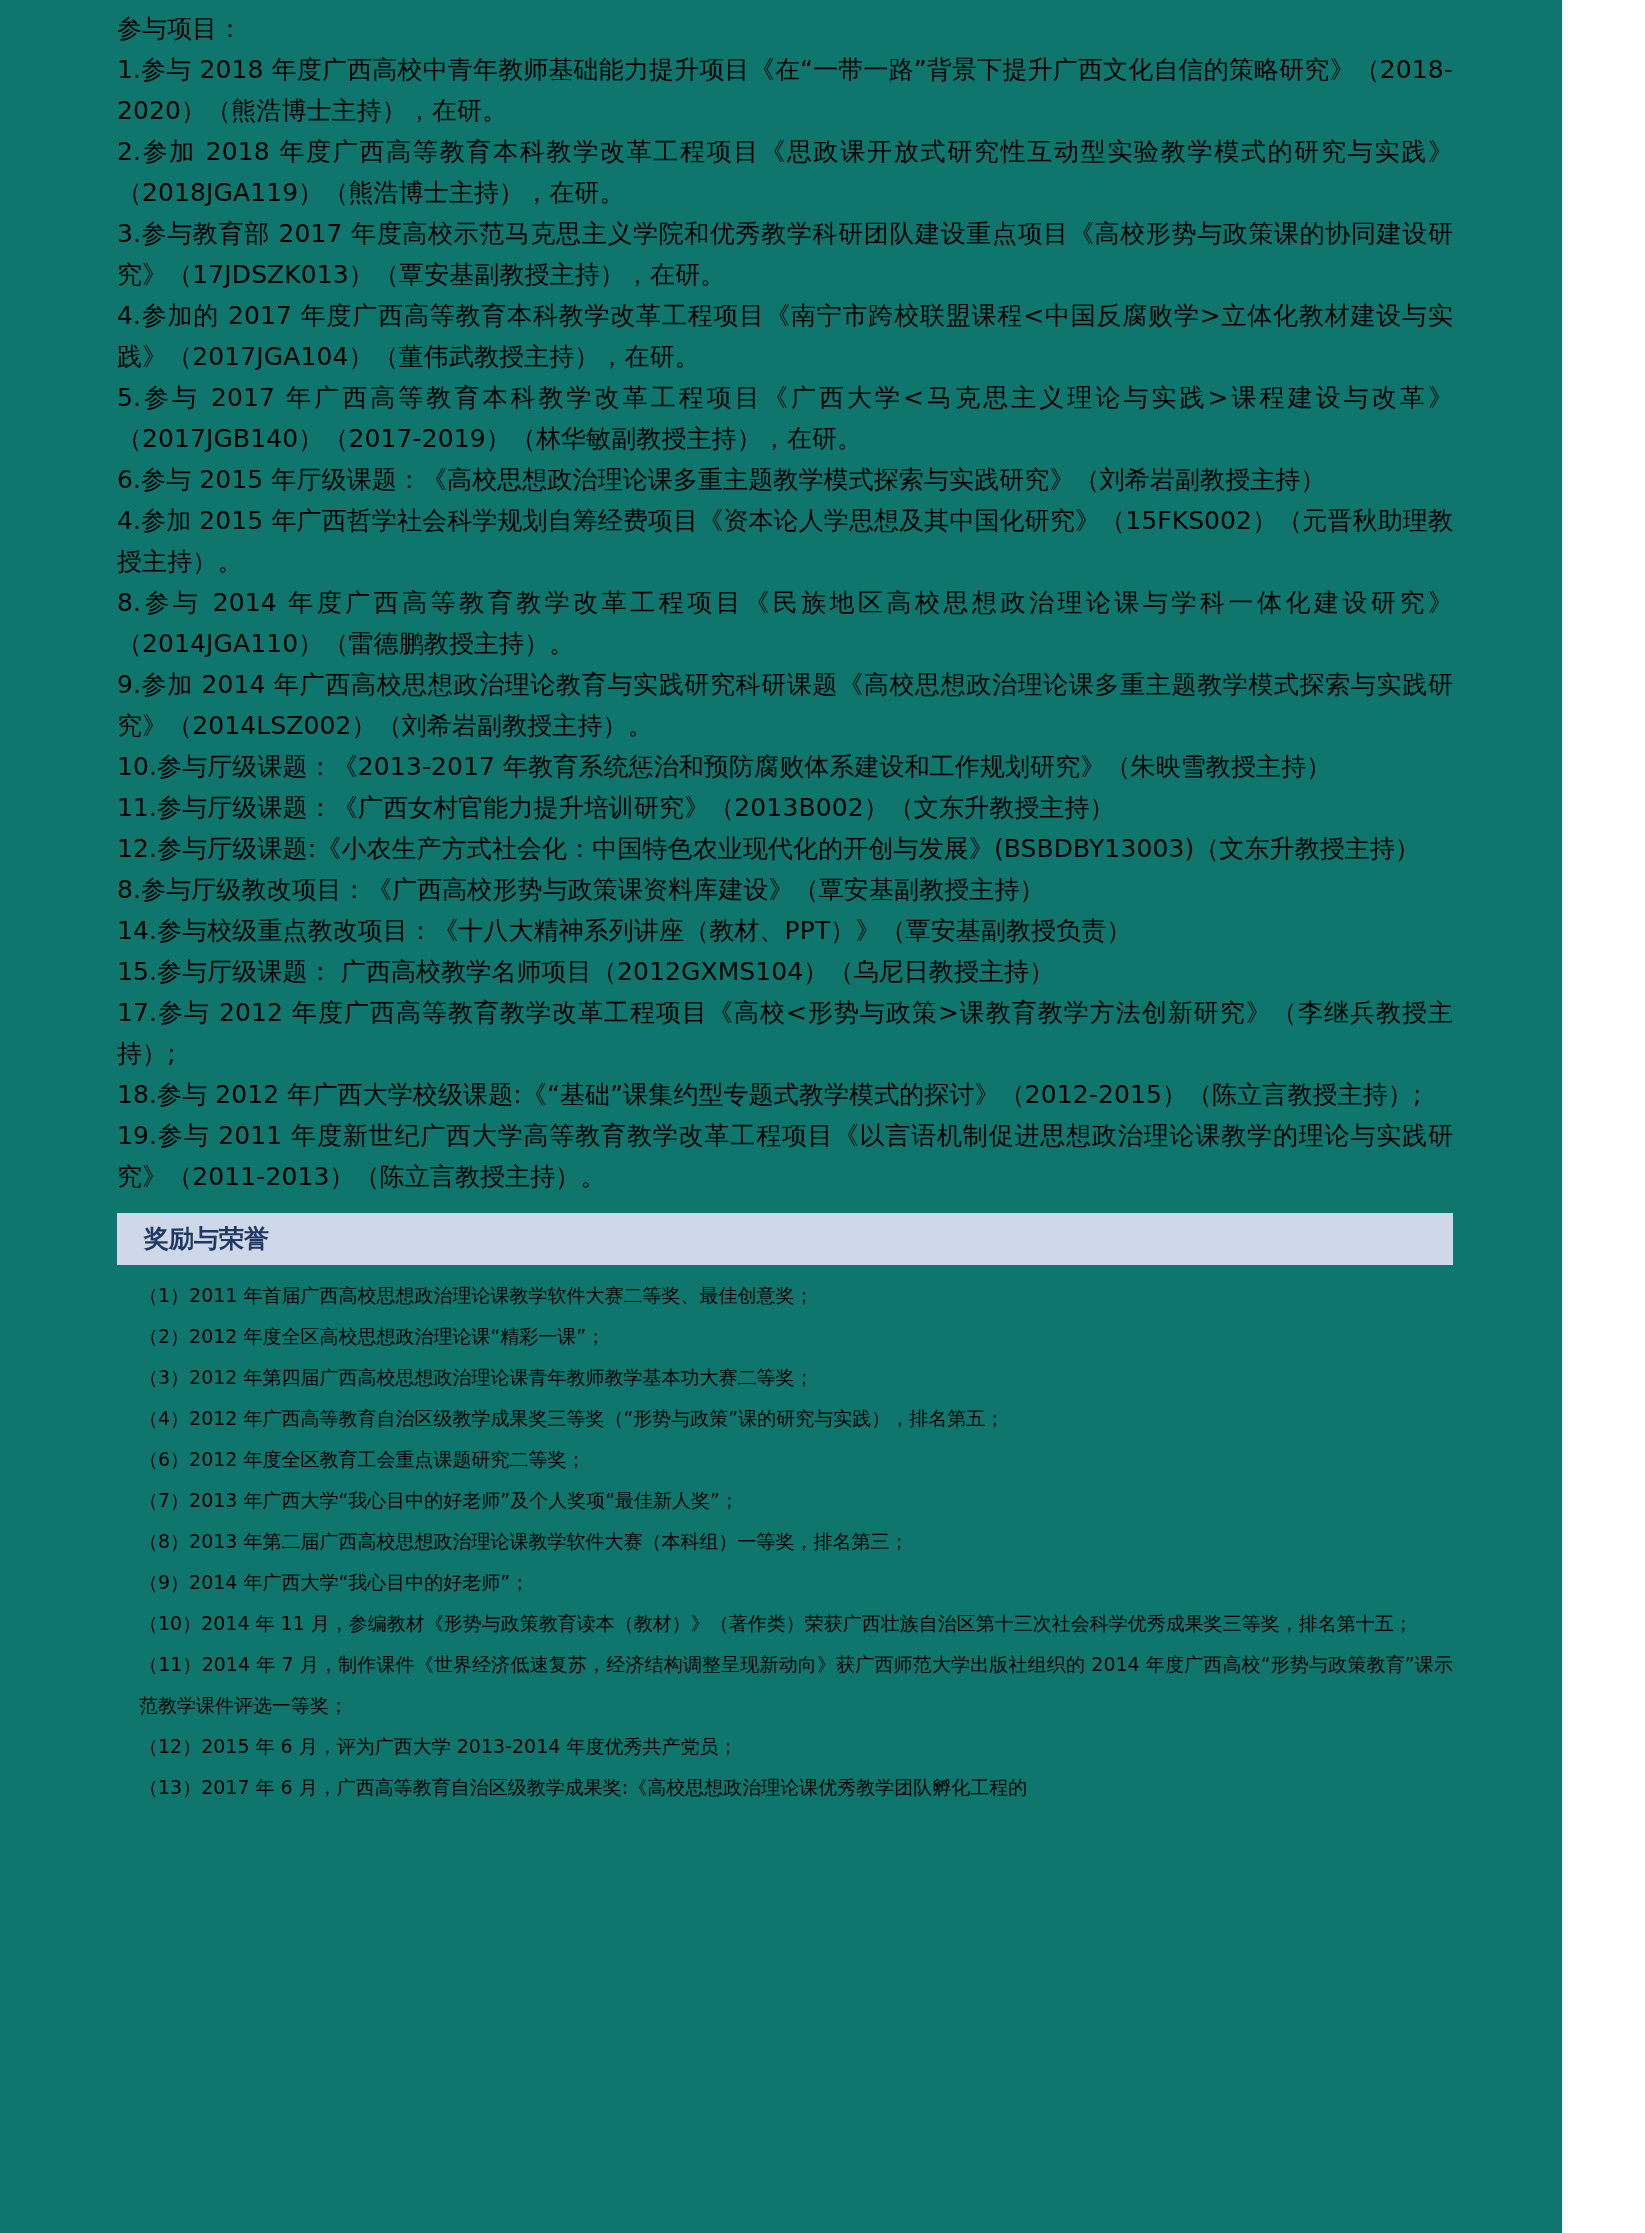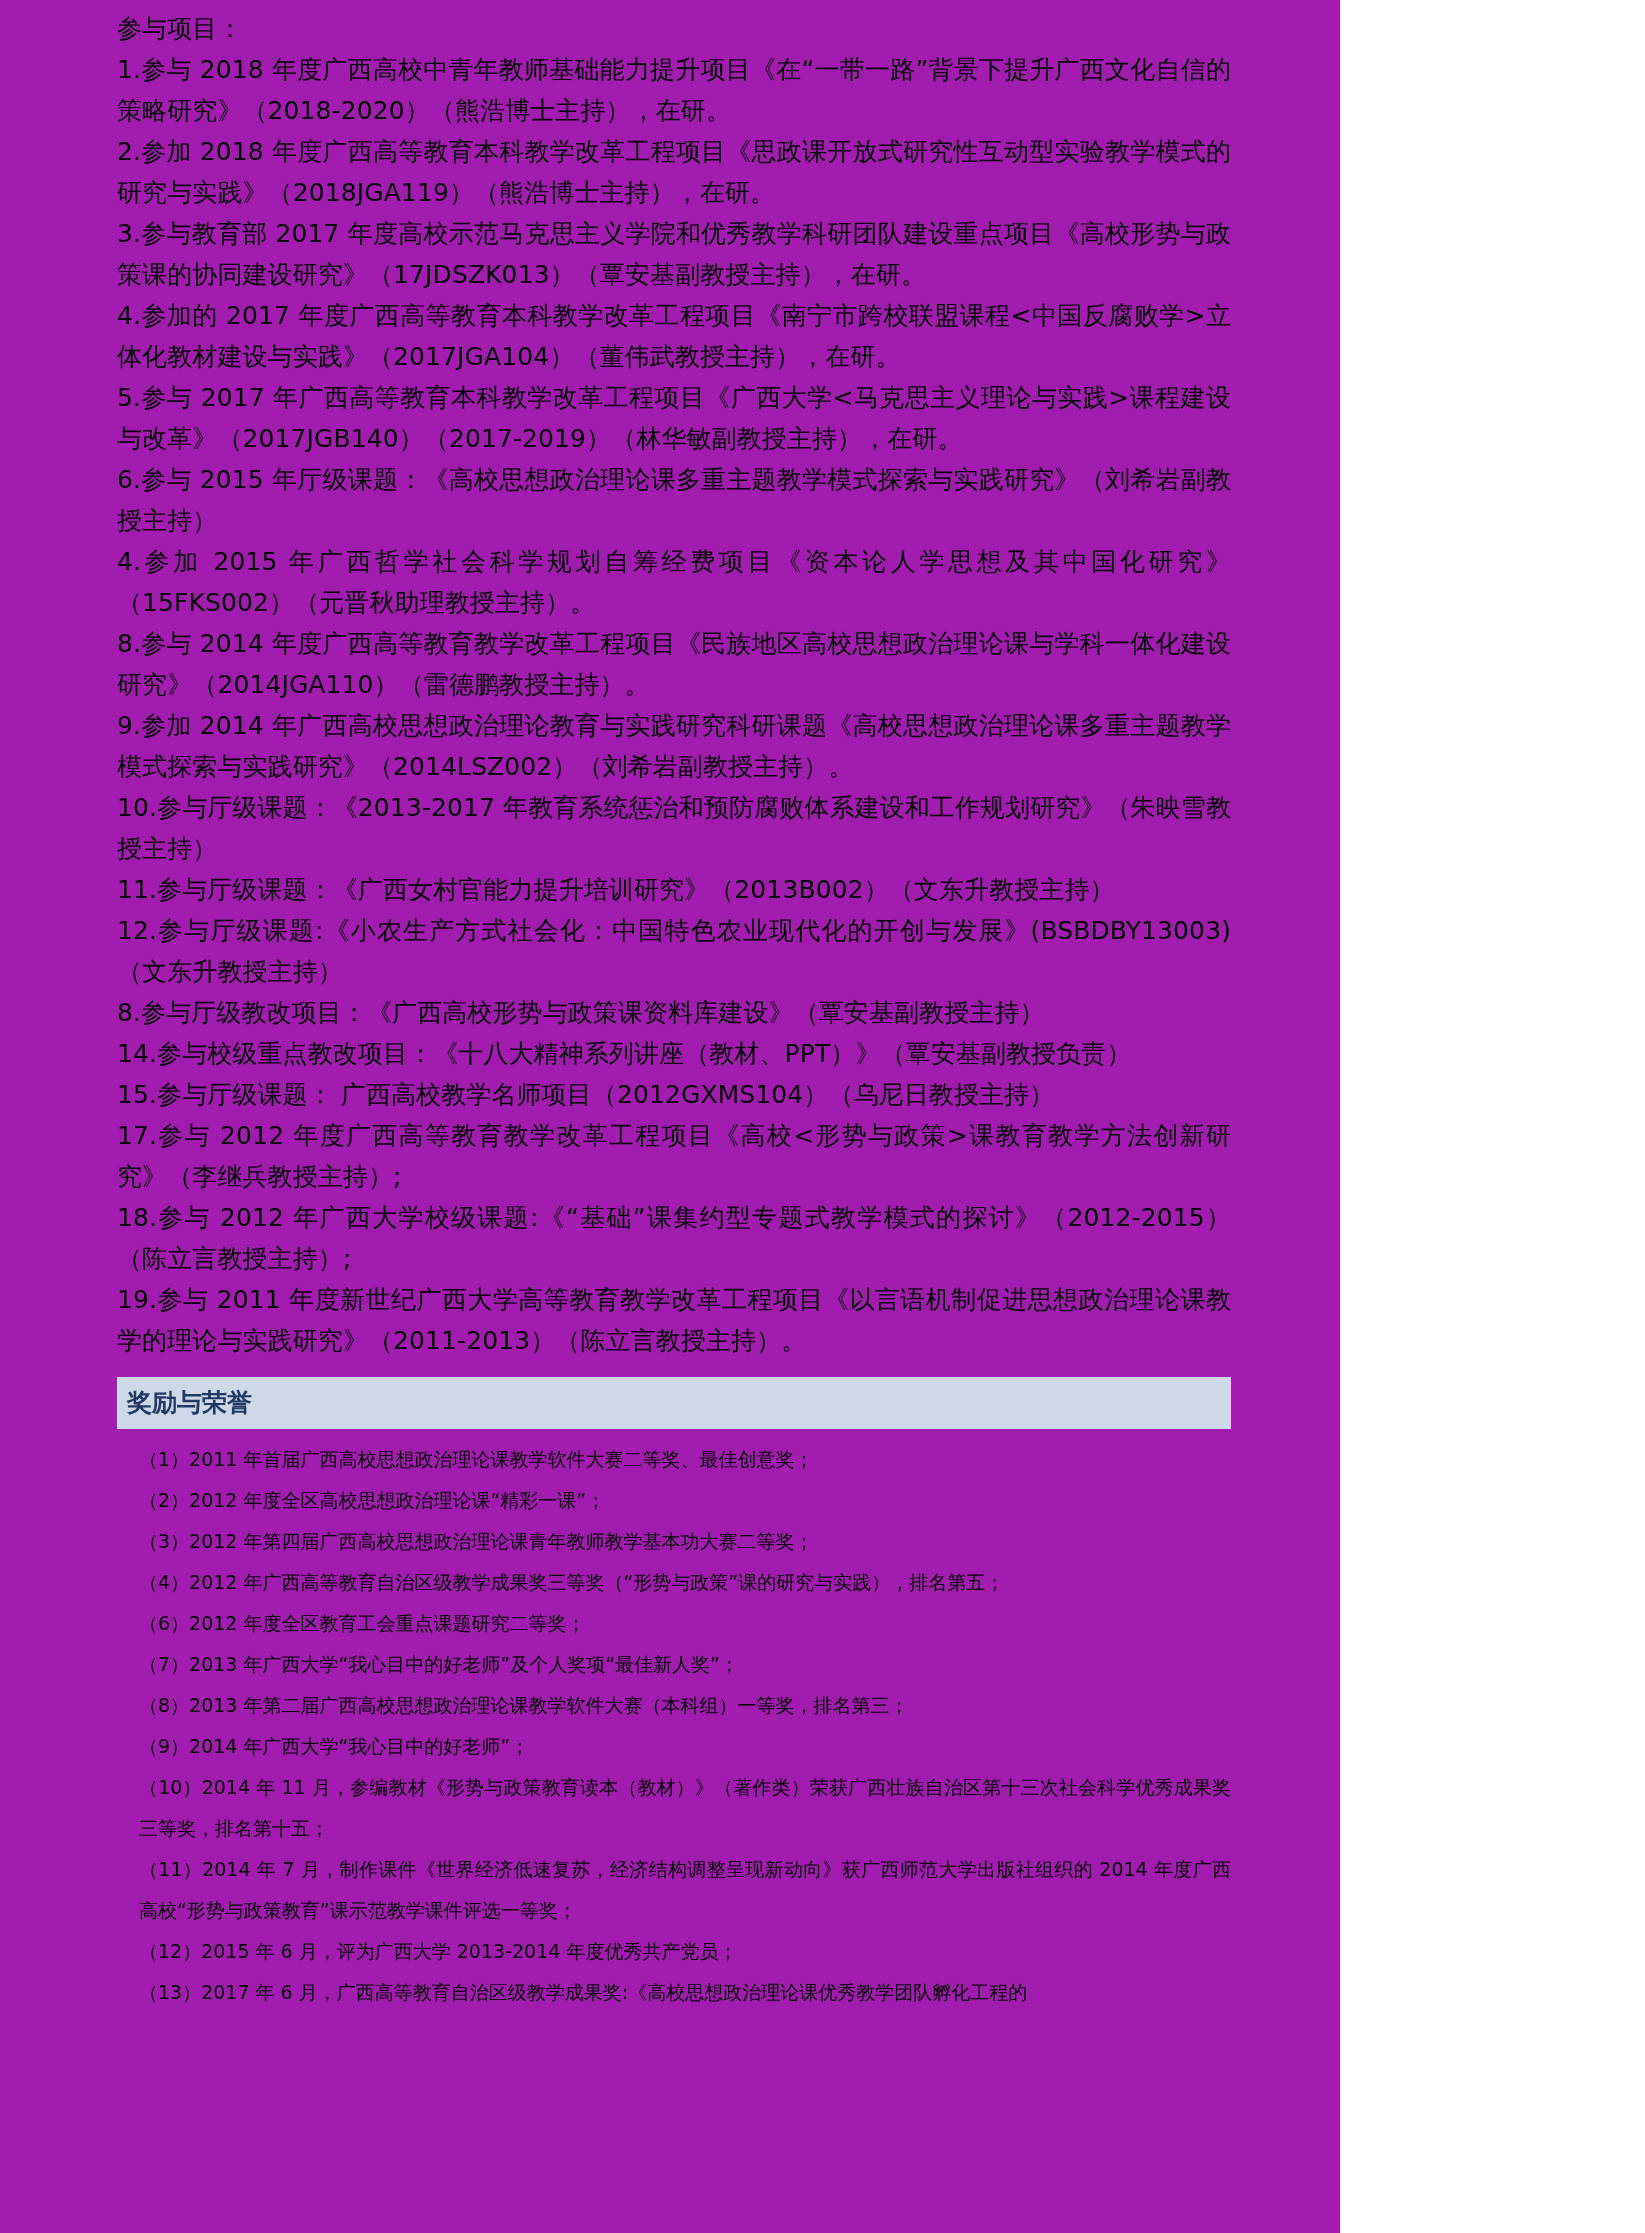--- a/index.html
+++ b/index.html
@@ -5,25 +5,25 @@
   html, body {
     margin: 0;
     padding: 0;
     background: #ffffff;
   }
   body {
     font-family: "DejaVu Sans", "Liberation Sans", sans-serif;
     color: #000000;
   }
   .page {
-    width: 1340px;
+    width: 1562px;
     min-height: 2234px;
     box-sizing: border-box;
     padding: 8px 109px 0 117px;
-    background: #a21caf;
+    background: #0f766e;
     position: relative;
   }
   .para {
     font-size: 25px;
     line-height: 41px;
     text-align: justify;
     text-justify: inter-ideograph;
     margin: 0;
     text-indent: 0;
     letter-spacing: 0.1px;
@@ -32,21 +32,21 @@
     
   }
   .section-head {
     background: #cfd8e8;
     color: #1f3864;
     font-weight: bold;
     font-size: 25px;
     line-height: 52px;
     height: 52px;
     margin: 16px 0 10px 0;
-    padding-left: 10px;
+    padding-left: 27px;
     box-sizing: border-box;
     width: 100%;
   }
   .award {
     font-size: 19px;
     line-height: 41px;
     text-align: justify;
     text-justify: inter-ideograph;
     margin: 0;
     padding-left: 22px;

